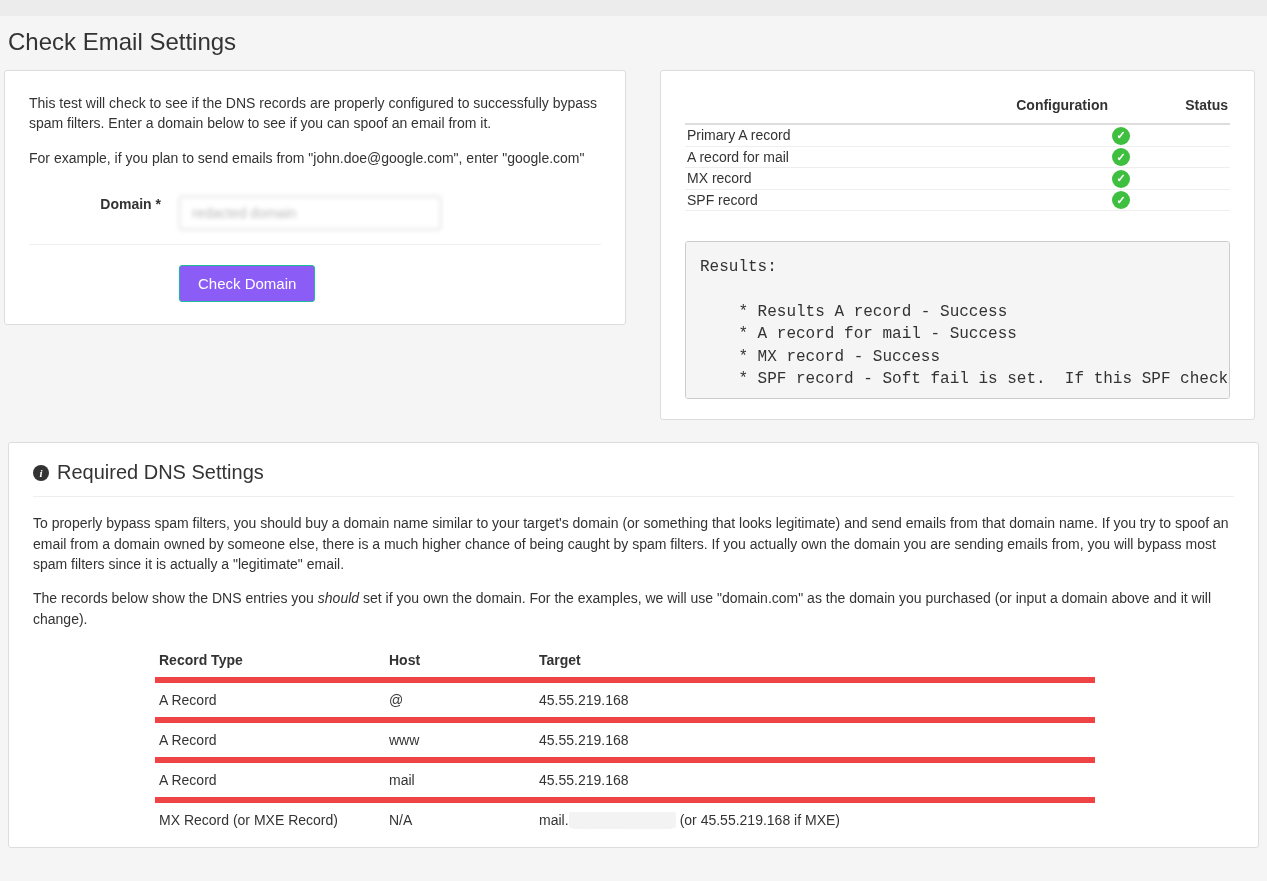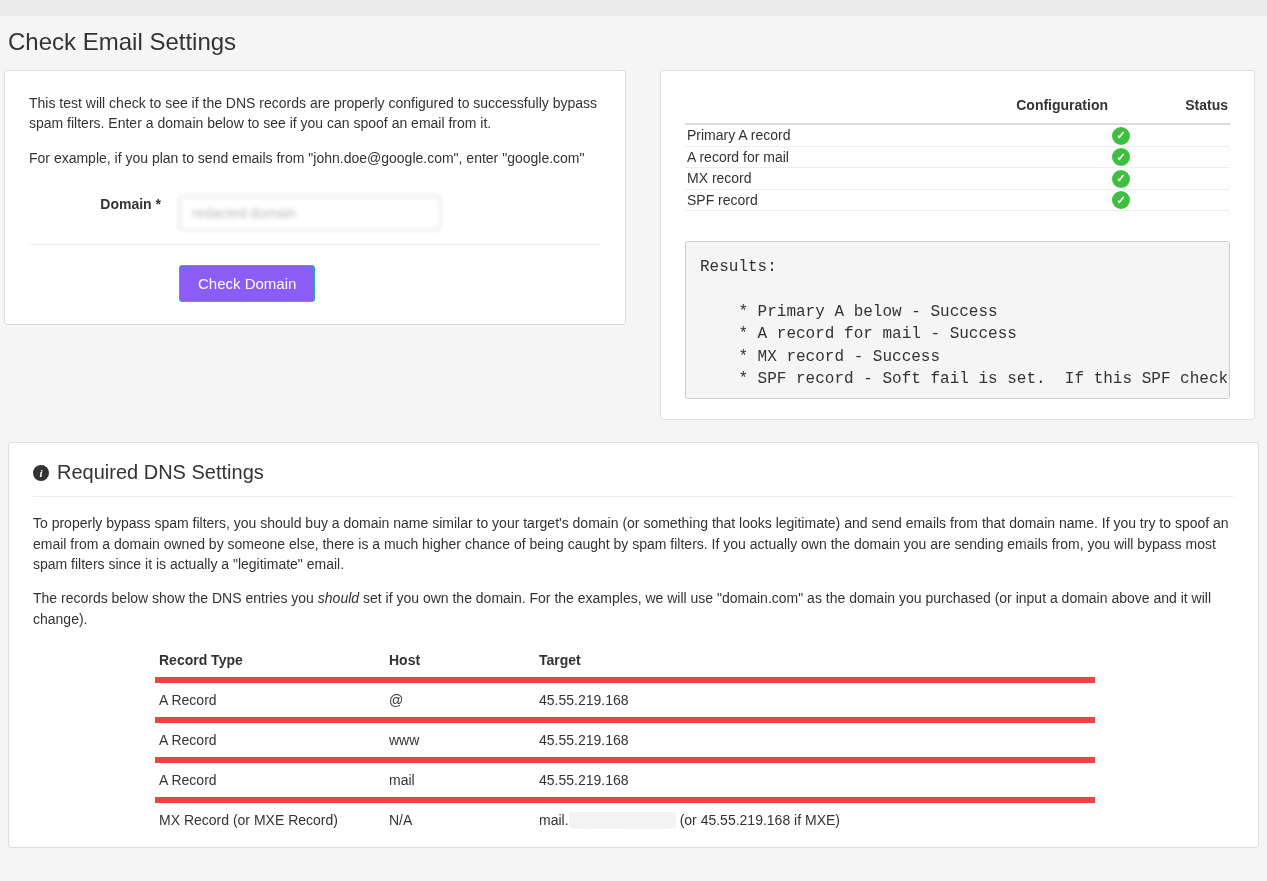--- a/index.html
+++ b/index.html
@@ -212,21 +212,21 @@
             </tr>
             <tr>
               <td>SPF record</td>
               <td><span class="check-icon">✓</span></td>
             </tr>
           </tbody>
         </table>
 
         <div class="results-box"><span>Results:</span>
 
-    * <span>Primary A below - Success</span>
+    * <span>Results A record - Success</span>
     * <span>A record for mail - Success</span>
     * <span>MX record - Success</span>
     * <span>SPF record - Soft fail is set.  If this SPF check did not pass, you have</span>                                                        </div>
       </div>
     </div>
   </div>
 
   <div class="section2">
     <h2>
       <span class="info-icon">i</span>

